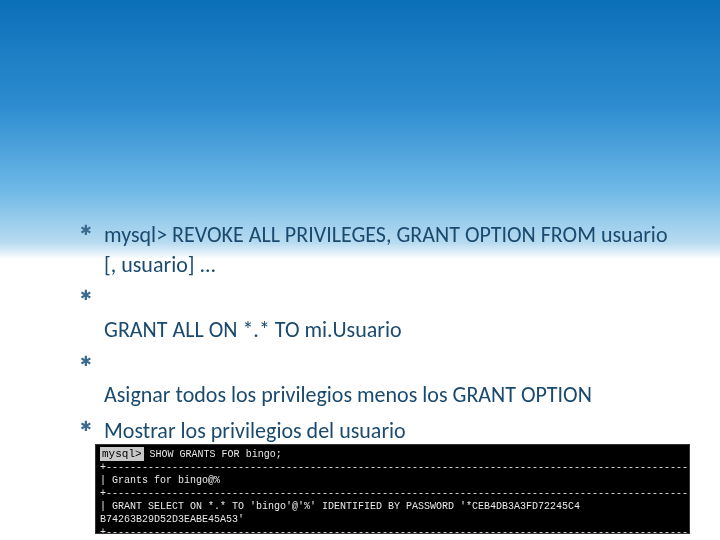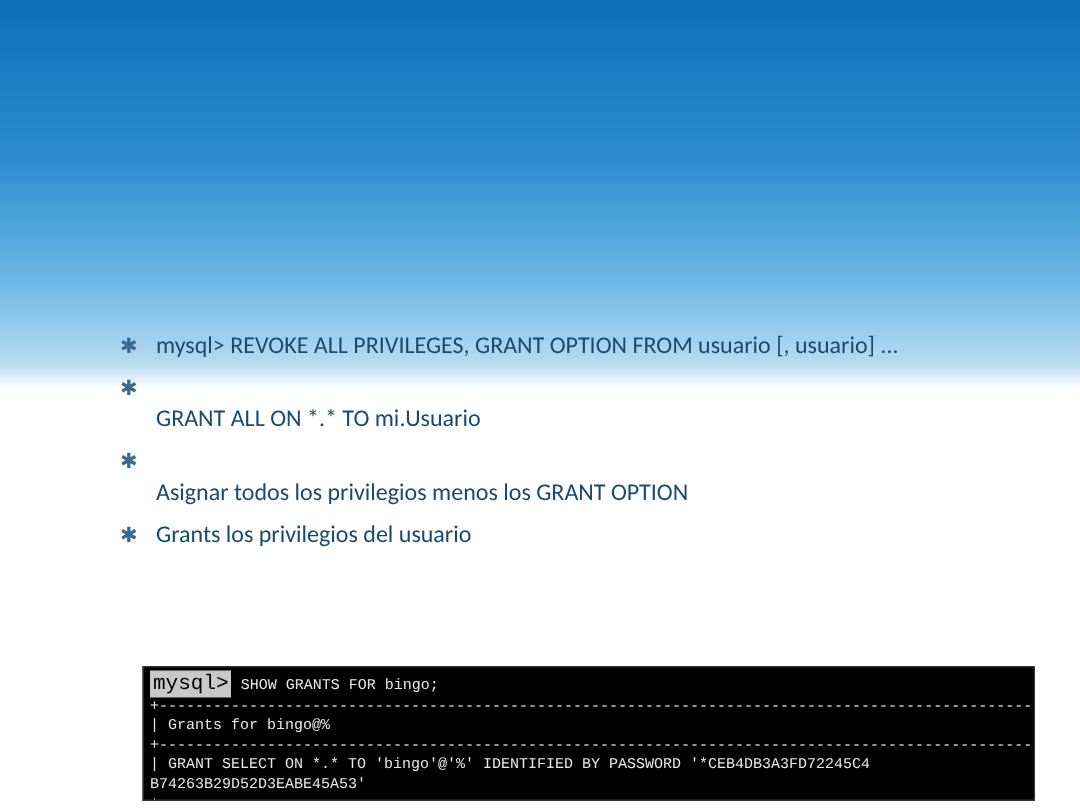--- a/index.html
+++ b/index.html
@@ -16,21 +16,21 @@
     height: 100%;
     background: linear-gradient(180deg, #0b6fb8 0%, #2e8dd0 20%, #6db8e6 35%, #b8dbf0 45%, #ffffff 48%, #ffffff 100%);
     position: relative;
   }
   .content {
     position: absolute;
     top: 220px;
     left: 80px;
     right: 40px;
     color: #1a4a6e;
-    font-size: 16px;
+    font-size: 22px;
     line-height: 1.35;
   }
   ul { list-style: none; }
   li {
     position: relative;
     padding-left: 24px;
     margin-bottom: 6px;
   }
   li::before {
     content: "✱";
@@ -54,35 +54,35 @@
     padding: 2px 4px;
     white-space: pre;
     overflow: hidden;
     border: 1px solid #333;
   }
   .terminal .prompt-label {
     display: inline-block;
     background: #c8c8c8;
     color: #000;
     padding: 0 2px;
-    font-size: 14px;
+    font-size: 11px;
   }
 </style>
 </head>
 <body>
 
 <div class="slide">
   <div class="content">
     <ul>
       <li><span>mysql&gt; REVOKE ALL PRIVILEGES, GRANT OPTION FROM usuario [, usuario] ...</span></li>
       <li><span style="white-space:pre-line">
 GRANT ALL ON *.* TO mi.Usuario</span></li>
       <li><span style="white-space:pre-line">
 Asignar todos los privilegios menos los GRANT OPTION</span></li>
-      <li><span>Grants los privilegios del usuario</span></li>
+      <li><span>Mostrar los privilegios del usuario</span></li>
     </ul>
   </div>
 
   <div class="terminal"><span class="prompt-label">mysql&gt;</span><span> SHOW GRANTS FOR bingo;</span>
 <span>+----------------------------------------------------------------------------------------------------------------+</span>
 <span>| Grants for bingo@%                                                                                             |</span>
 <span>+----------------------------------------------------------------------------------------------------------------+</span>
 <span>| GRANT SELECT ON *.* TO 'bingo'@'%' IDENTIFIED BY PASSWORD '*CEB4DB3A3FD72245C4
 B74263B29D52D3EABE45A53'                                                                                        |</span>
 <span>+----------------------------------------------------------------------------------------------------------------+</span>

